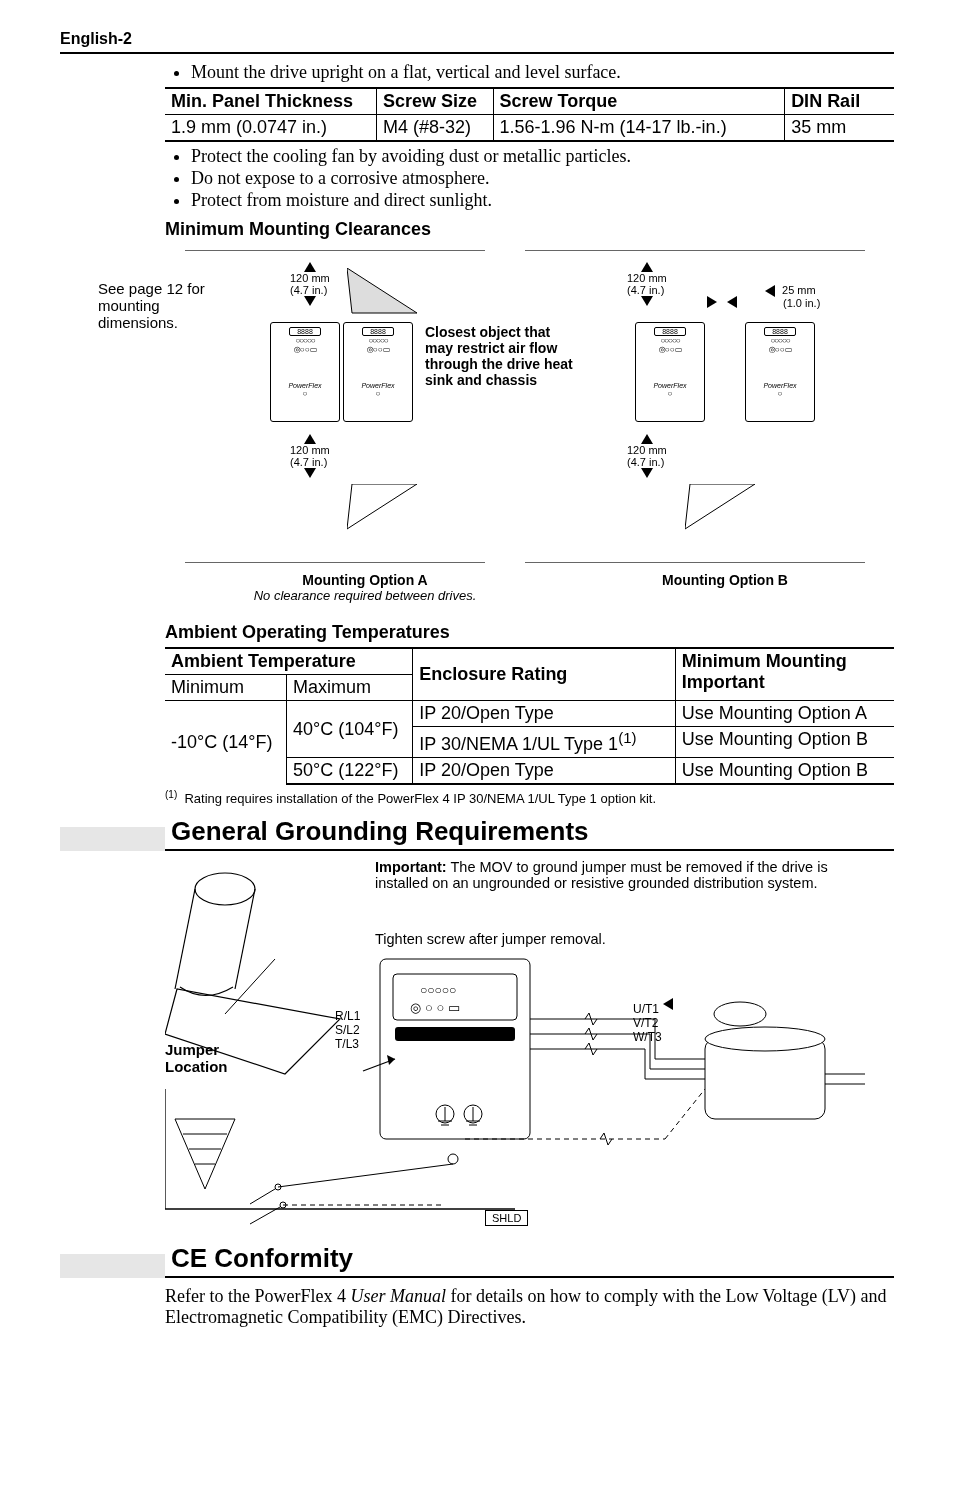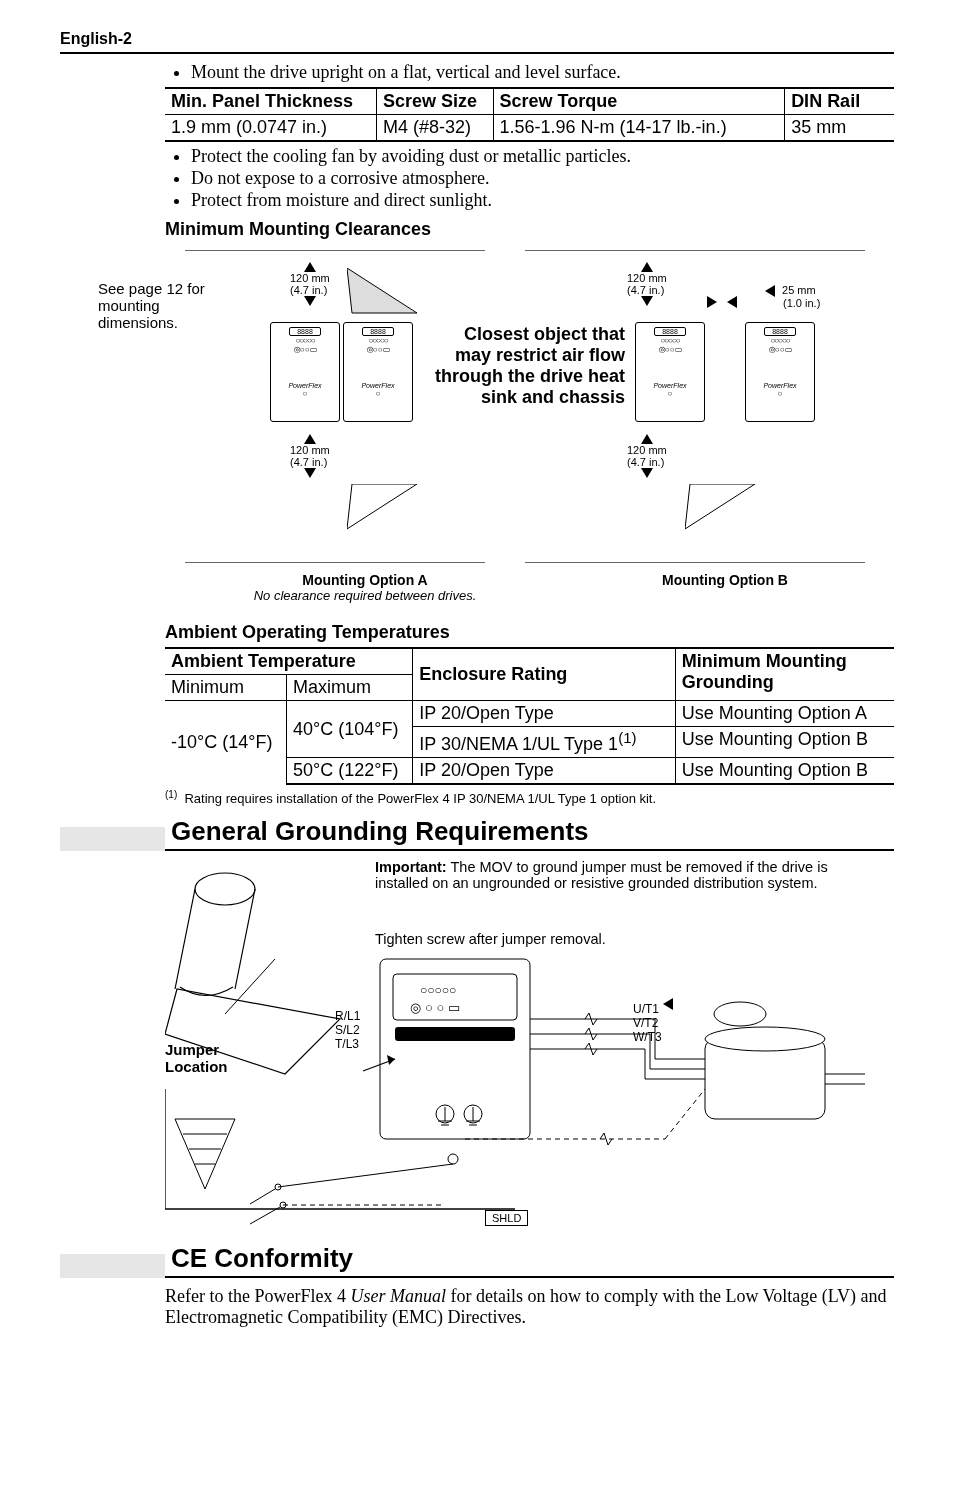--- a/index.html
+++ b/index.html
@@ -104,22 +104,22 @@
     width:0;height:0;border-top:6px solid transparent;
     border-bottom:6px solid transparent;border-left:10px solid #000;
     display:inline-block;vertical-align:middle;
   }
   .arrow-left {
     width:0;height:0;border-top:6px solid transparent;
     border-bottom:6px solid transparent;border-right:10px solid #000;
     display:inline-block;vertical-align:middle;
   }
   .center-text {
-    position: absolute; font-weight: bold; font-size: 18px;
-    text-align: right; width: 200px;
+    position: absolute; font-weight: bold; font-size: 14px;
+    text-align: left; width: 200px;
   }
   .mount-caption {
     position: absolute; font-size: 14px; text-align: center; width: 300px;
   }
   .mount-caption .mc-title { font-weight: bold; }
   .mount-caption .mc-sub { font-style: italic; font-size: 13px; }
   .wavy {
     position: absolute; border-top: 1px solid #000;
     transform: scaleY(0.6);
   }
@@ -291,21 +291,21 @@
     </div>
 
     <div class="subhead">Ambient Operating Temperatures</div>
 
     <table class="data">
       <thead>
         <tr>
           <th colspan="2" style="width:34%">Ambient Temperature</th>
           <th rowspan="2" style="width:36%;vertical-align:middle;margin-top:20px;">Enclosure Rating</th>
           <th rowspan="2" style="width:30%;vertical-align:top;">
-            <span>Minimum Mounting</span><br><span>Grounding</span>
+            <span>Minimum Mounting</span><br><span>Important</span>
           </th>
         </tr>
         <tr>
           <th style="font-weight:normal;border-top:1px solid #000;">Minimum</th>
           <th style="font-weight:normal;border-top:1px solid #000;">Maximum</th>
         </tr>
       </thead>
       <tbody>
         <tr>
           <td rowspan="3" style="vertical-align:middle;">-10°C (14°F)</td>

